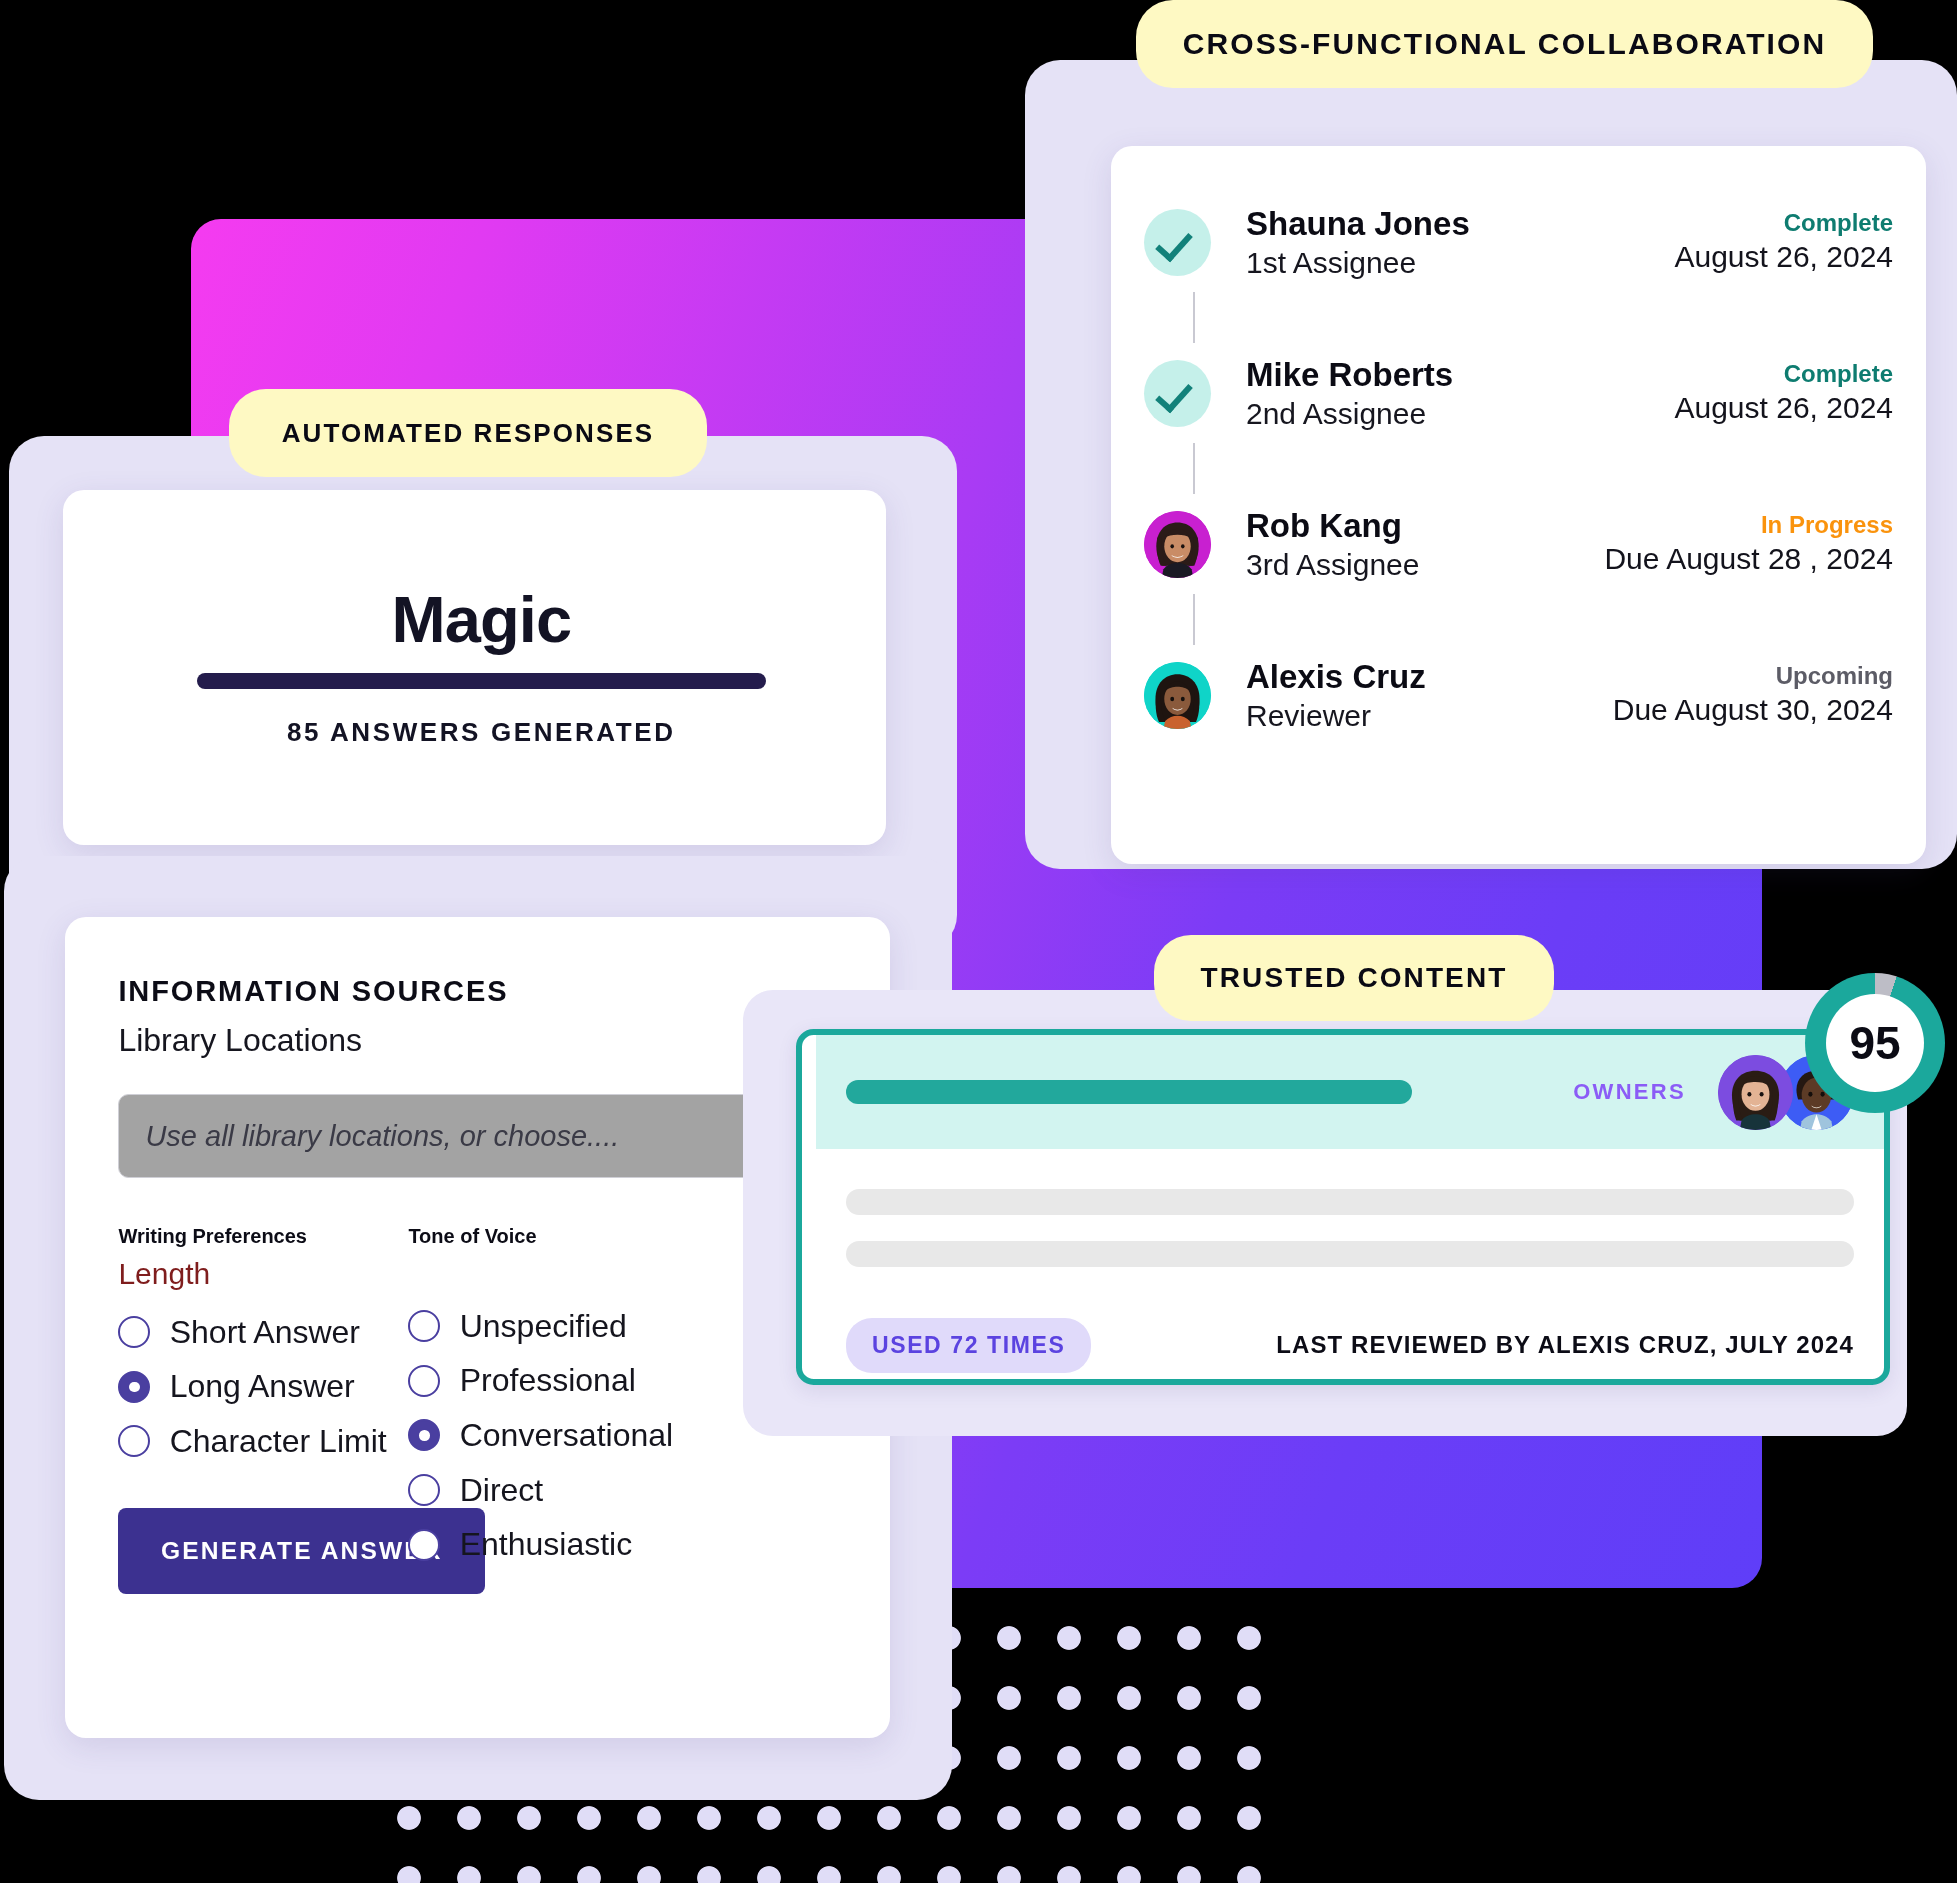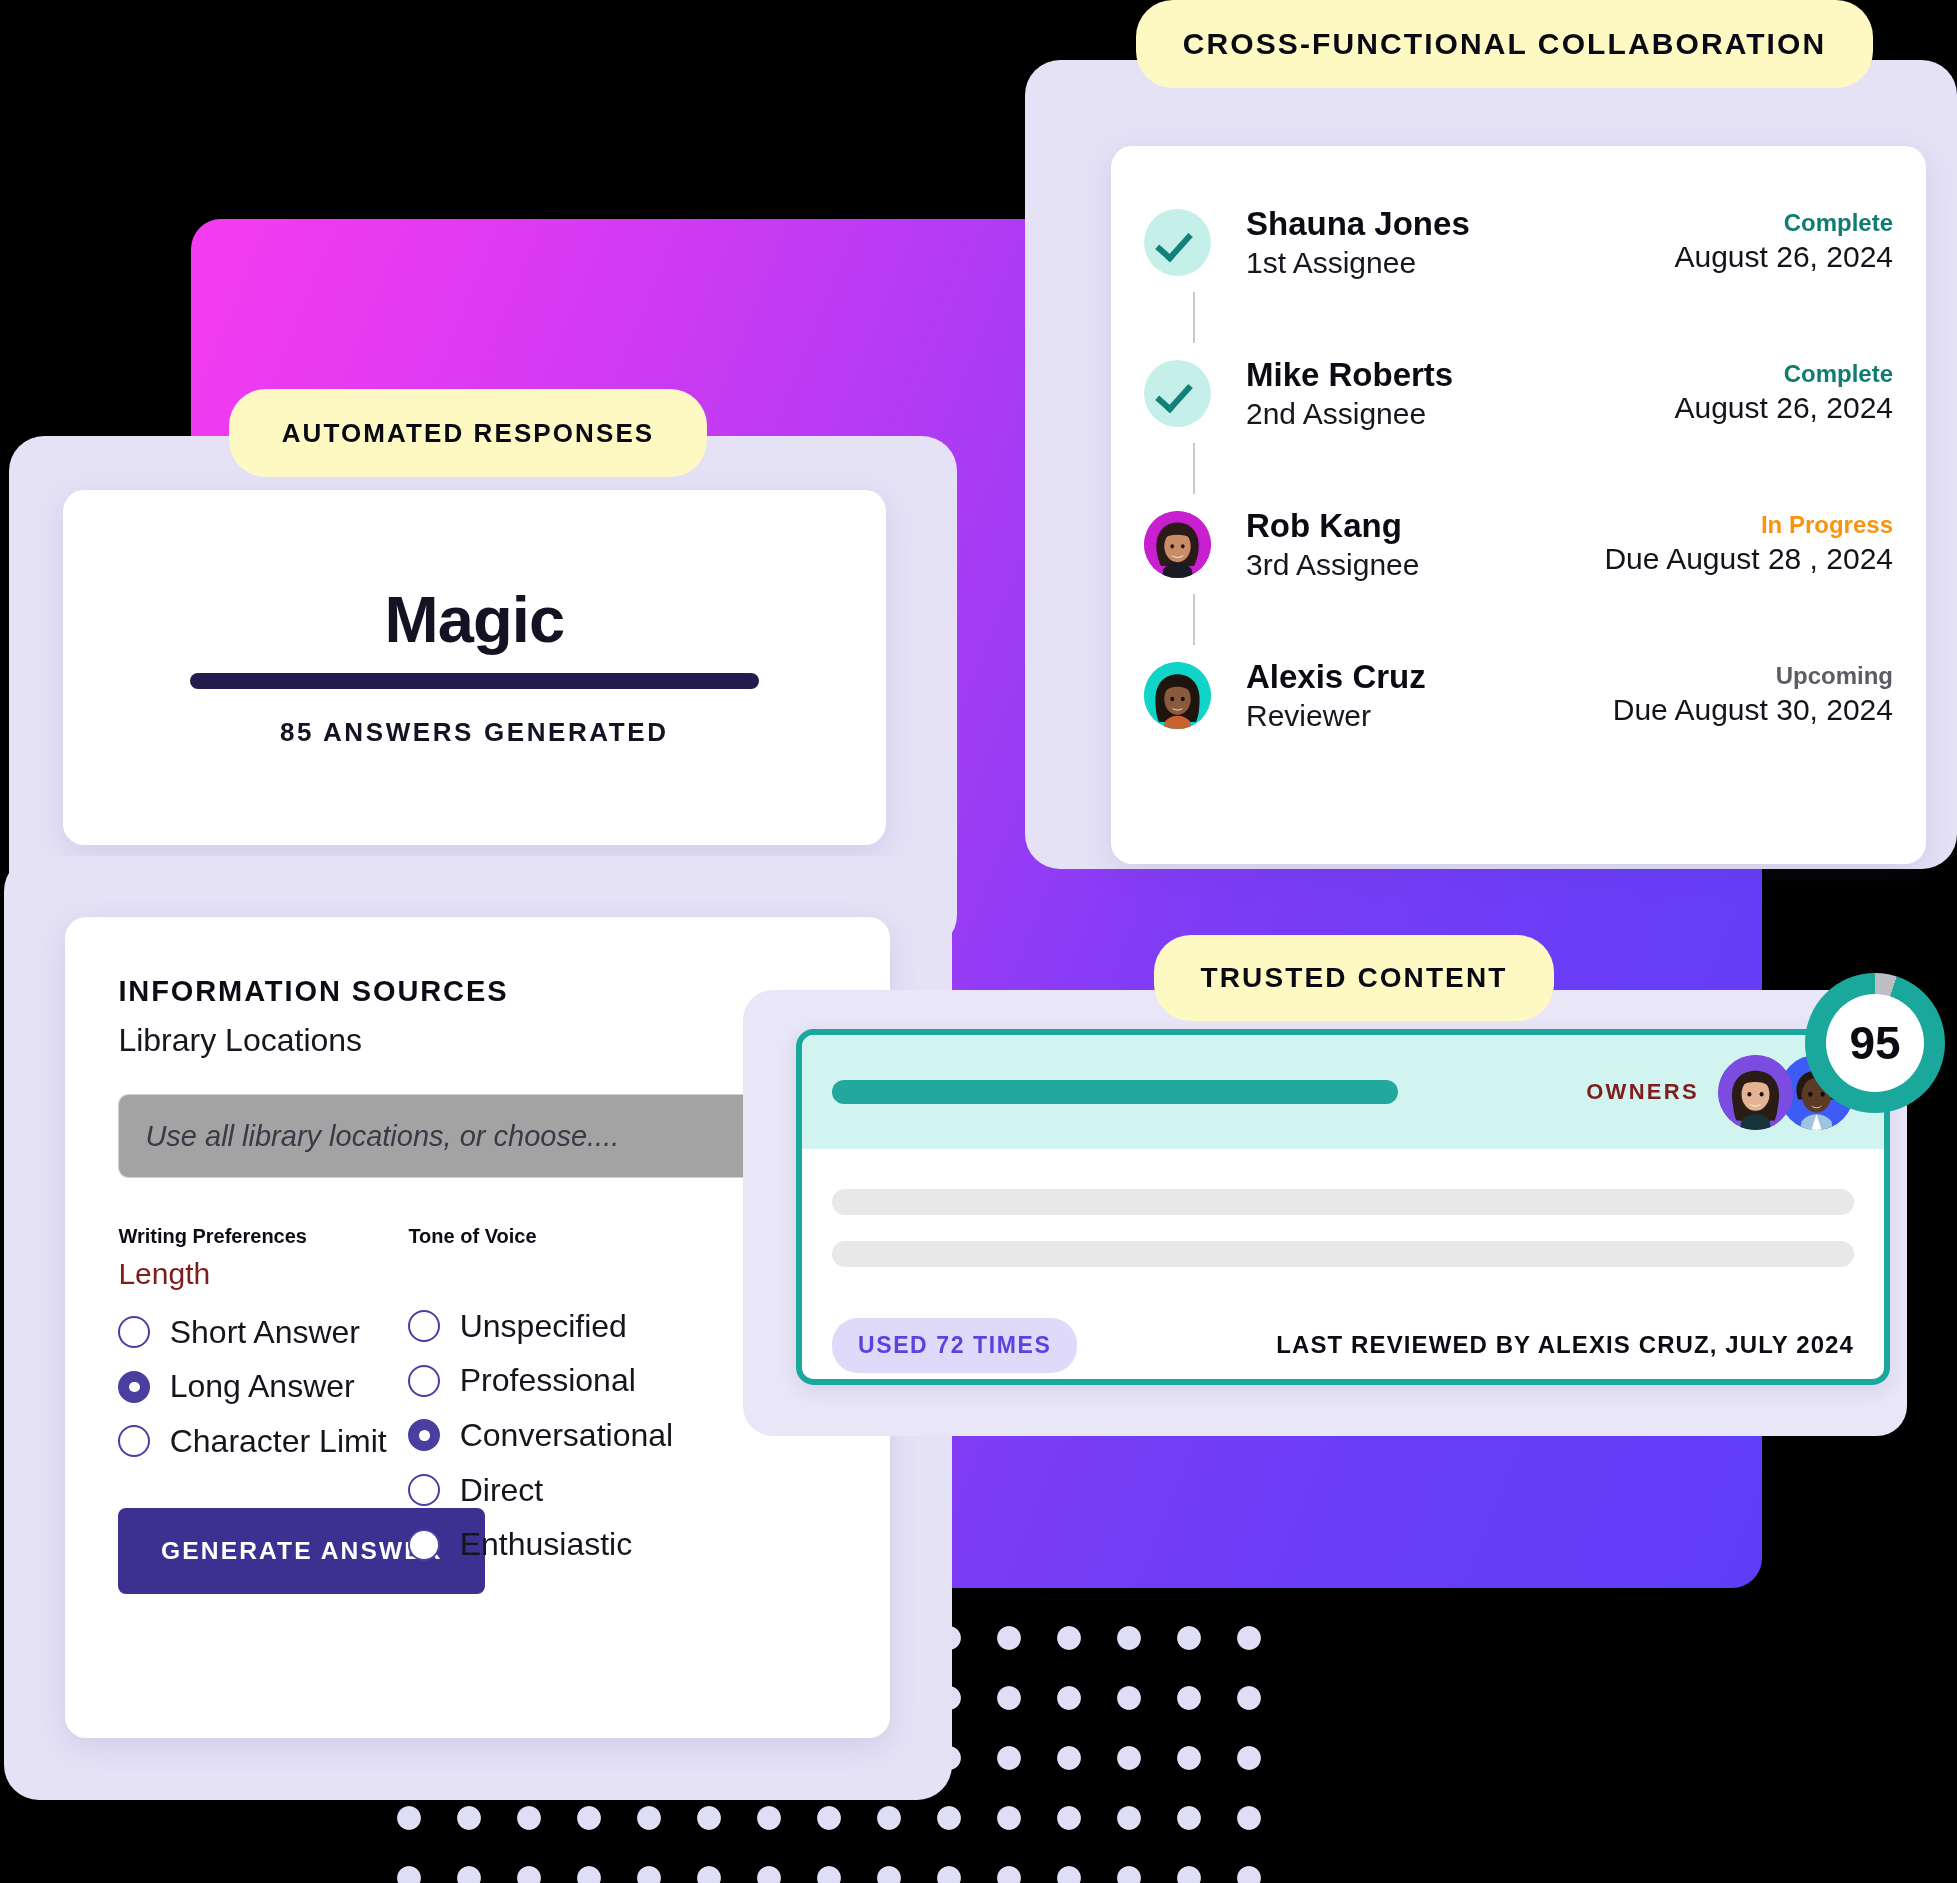--- a/index.html
+++ b/index.html
@@ -39,20 +39,21 @@
   .shell {
     position: absolute;
     background: #E5E2F6;
     border-radius: 35px;
   }
   .shell-inner {
     position: absolute;
     background: #FFFFFF;
     border-radius: 21px;
     box-shadow: 0 8.8px 30px rgba(80,60,140,0.13);
+    padding-left: 14px;
   }
 
   
   .pill {
     position: absolute;
     display: flex;
     align-items: center;
     justify-content: center;
     background: #fef9c3;
     border-radius: 37px;
@@ -172,21 +173,21 @@
   }
   #trusted-pill { left: 1154px; top: 935px; width: 400px; height: 86px; font-size: 28px; }
   .trusted-head {
     height: 114px; background: #D2F4F0;
     display: flex; align-items: center; padding: 0 30px;
   }
   .trusted-bar { width: 566px; height: 24.6px; border-radius: 12.3px; background: #22A89C; }
   .owners-wrap { margin-left: auto; display: flex; align-items: center; }
   .owners-label {
     font-size: 22px; font-weight: 700; letter-spacing: 2.3px;
-    color: #7f1d1d; margin-right: 19px;
+    color: #8b5cf6; margin-right: 32px;
   }
   .owner-av { width: 75px; height: 75px; border-radius: 50%; position: relative; overflow: hidden; }
   .owner-av.a { background: #7C4CE0; z-index: 2; }
   .owner-av.b { background: #3D5CF5; margin-left: -14px; }
   .trusted-body { padding: 40px 30px 0 30px; }
   .skel { height: 26px; border-radius: 13px; background: #E8E8E8; margin-bottom: 26px; }
   .trusted-foot {
     display: flex; align-items: center; padding: 24.6px 30px 0 30px;
   }
   .used-badge {

